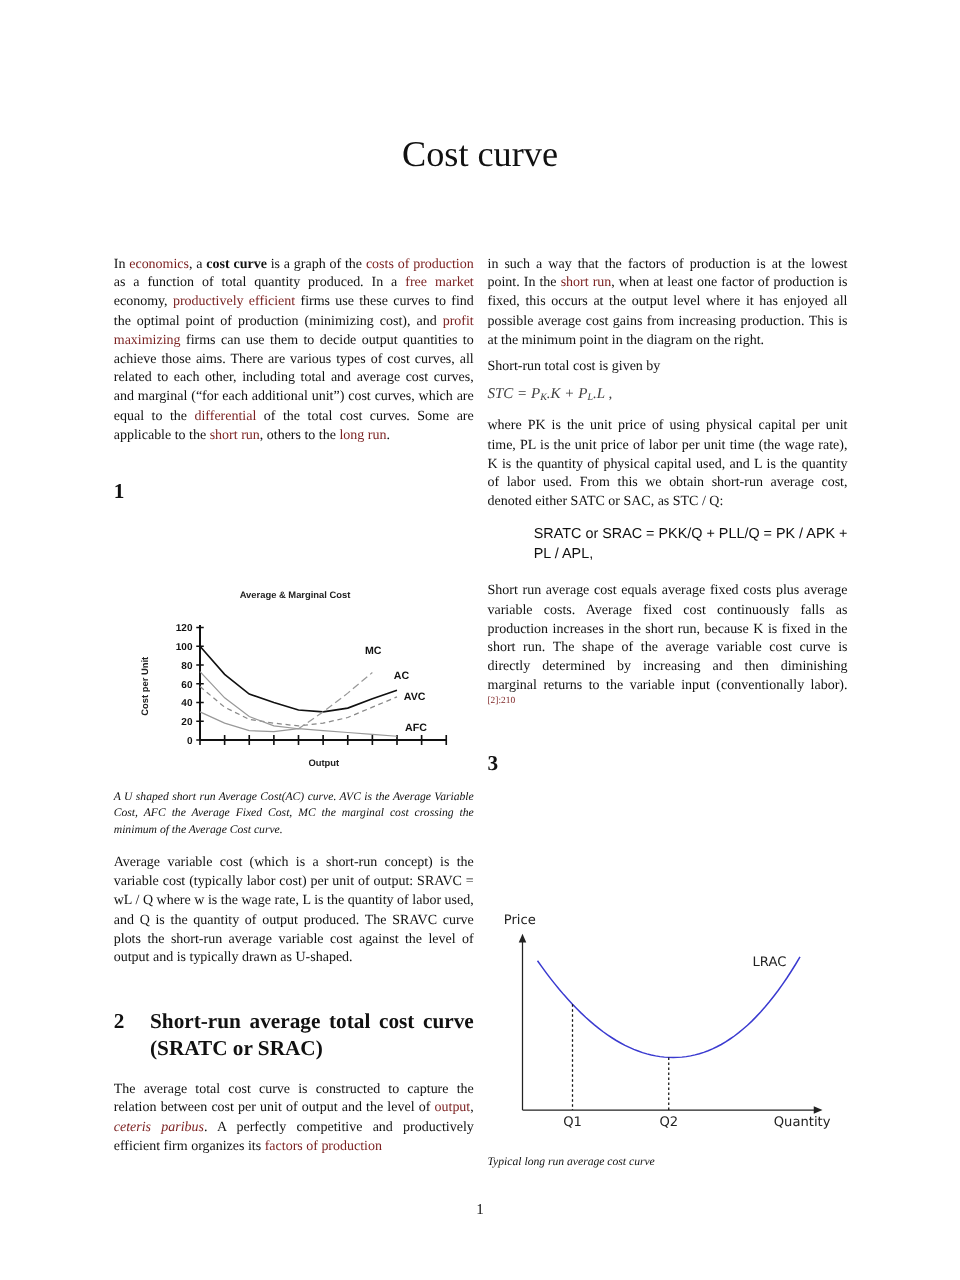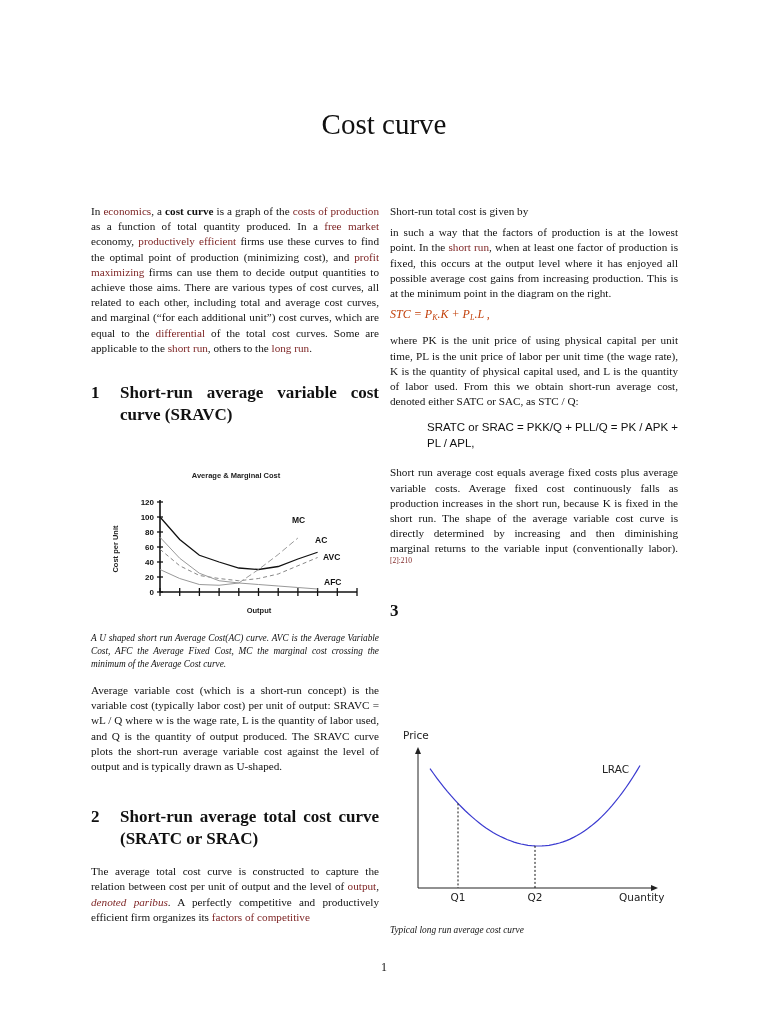--- a/index.html
+++ b/index.html
@@ -7,40 +7,39 @@
   .title { position:absolute; top:108px; left:0; width:768px; text-align:center; font-size:29px; font-weight:normal; }
   .col { position:absolute; width:288px; font-size:11.2px; line-height:15.2px; text-align:justify; }
   .col-left { left:91px; top:204px; }
   .col-right { left:390px; top:204px; }
   a, .link { color:#7a1f1f; text-decoration:none; }
   p { margin:0 0 6px 0; hyphens:auto; }
   b { font-weight:bold; }
   h2 { font-size:17px; line-height:22px; font-weight:bold; margin:0; display:flex; text-align:justify; }
   h2 .num { width:29px; flex:none; }
   h2 .txt { flex:1; text-align:justify; text-align-last:left; }
-  .formula { font-style:italic; color:#c2410c; font-size:12px; margin:2px 0 8px 0; }
+  .formula { font-style:italic; color:#404040; font-size:12px; margin:2px 0 8px 0; }
   .formula .sub { font-size:8px; vertical-align:-2px; }
   .eq-block { margin:10px 0 14px 37px; font-family:"Liberation Sans","DejaVu Sans",sans-serif; font-size:11.5px; line-height:16px; text-align:left; }
   sup { font-size:7.5px; line-height:0; }
   .caption { font-style:italic; font-size:9.3px; line-height:13px; text-align:justify; }
   .chart1-wrap { position:absolute; left:91px; top:463px; width:290px; height:160px; }
   .chart2-wrap { position:absolute; left:395px; top:728px; width:290px; height:180px; }
   .page-num { position:absolute; top:960px; left:0; width:768px; text-align:center; font-size:12px; }
 </style>
 </head>
 <body>
 
 <div class="title">Cost curve</div>
 
 <div class="col col-left">
   <p>In <a class="link">economics</a>, a <b>cost curve</b> is a graph of the <a class="link">costs of production</a> as a function of total quantity produced. In a <a class="link">free market</a> economy, <a class="link">productively efficient</a> firms use these curves to find the optimal point of production (minimizing cost), and <a class="link">profit maximizing</a> firms can use them to decide output quantities to achieve those aims. There are various types of cost curves, all related to each other, including total and average cost curves, and marginal (“for each additional unit”) cost curves, which are equal to the <a class="link">differential</a> of the total cost curves. Some are applicable to the <a class="link">short run</a>, others to the <a class="link">long run</a>.</p>
   <div style="height:20px"></div>
   <h2>
     <span class="num">1</span>
-    <span class="txt">Short-run average variable cost curve (SRAVC)</span>
   </h2>
 </div>
 
 <div class="chart1-wrap">
   <svg id="chart1" width="290" height="160">
       <text x="145" y="15" text-anchor="middle" font-size="7.5" font-weight="bold" font-family="Liberation Sans, sans-serif" fill="#222">Average &amp; Marginal Cost</text>
       <text x="168" y="150" text-anchor="middle" font-size="7.5" font-weight="bold" font-family="Liberation Sans, sans-serif" fill="#222">Output</text>
       <text x="0" y="0" transform="translate(27,86) rotate(-90)" text-anchor="middle" font-size="7.5" font-weight="bold" font-family="Liberation Sans, sans-serif" fill="#222">Cost per Unit</text>
       <line x1="69" y1="37" x2="69" y2="129" stroke="#111" stroke-width="1.6"></line>
       <line x1="69" y1="129" x2="266" y2="129" stroke="#111" stroke-width="1.6"></line>
@@ -84,26 +83,26 @@
 <div class="col" style="left:91px; top:632px;">
   <div class="caption">A U shaped short run Average Cost(AC) curve. AVC is the Average Variable Cost, AFC the Average Fixed Cost, MC the marginal cost crossing the minimum of the Average Cost curve.</div>
   <div style="height:12px"></div>
   <p>Average variable cost (which is a short-run concept) is the variable cost (typically labor cost) per unit of output: SRAVC = wL / Q where w is the wage rate, L is the quantity of labor used, and Q is the quantity of output produced. The SRAVC curve plots the short-run average variable cost against the level of output and is typically drawn as U-shaped.</p>
   <div style="height:26px"></div>
   <h2>
     <span class="num">2</span>
     <span class="txt">Short-run average total cost curve (SRATC or SRAC)</span>
   </h2>
   <div style="height:14px"></div>
-  <p>The average total cost curve is constructed to capture the relation between cost per unit of output and the level of <a class="link">output</a>, <a class="link" style="font-style: italic;">denoted paribus</a>. A perfectly competitive and productively efficient firm organizes its <a class="link">factors of competitive</a></p>
+  <p>The average total cost curve is constructed to capture the relation between cost per unit of output and the level of <a class="link">output</a>, <a class="link" style="font-style: italic;">ceteris paribus</a>. A perfectly competitive and productively efficient firm organizes its <a class="link">factors of production</a></p>
 </div>
 
 <div class="col col-right">
+  <p>in such a way that the factors of production is at the lowest point. In the <a class="link">short run</a>, when at least one factor of production is fixed, this occurs at the output level where it has enjoyed all possible average cost gains from increasing production. This is at the minimum point in the diagram on the right.</p>
   <p>Short-run total cost is given by</p>
-  <p>in such a way that the factors of production is at the lowest point. In the <a class="link">short run</a>, when at least one factor of production is fixed, this occurs at the output level where it has enjoyed all possible average cost gains from increasing production. This is at the minimum point in the diagram on the right.</p>
   <div class="formula">
     <span>STC</span><span> = </span><span>P</span><span class="sub">K</span><span>.K + </span><span>P</span><span class="sub">L</span><span>.L ,</span>
   </div>
   <p>where PK is the unit price of using physical capital per unit time, PL is the unit price of labor per unit time (the wage rate), K is the quantity of physical capital used, and L is the quantity of labor used. From this we obtain short-run average cost, denoted either SATC or SAC, as STC / Q:</p>
   <div class="eq-block">SRATC or SRAC = PKK/Q + PLL/Q = PK / APK + PL / APL,</div>
   <p><span>Short run average cost equals average fixed costs plus average variable costs. Average fixed cost continuously falls as production increases in the short run, because K is fixed in the short run. The shape of the average variable cost curve is directly determined by increasing and then diminishing marginal returns to the variable input (conventionally labor).</span><sup class="link">[2]:210</sup></p>
   <div style="height:22px"></div>
   <h2>
     <span class="num">3</span>
   </h2>

